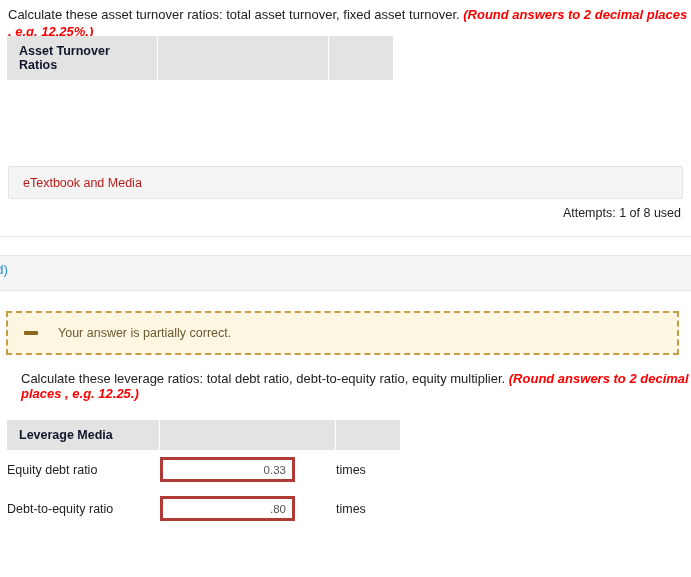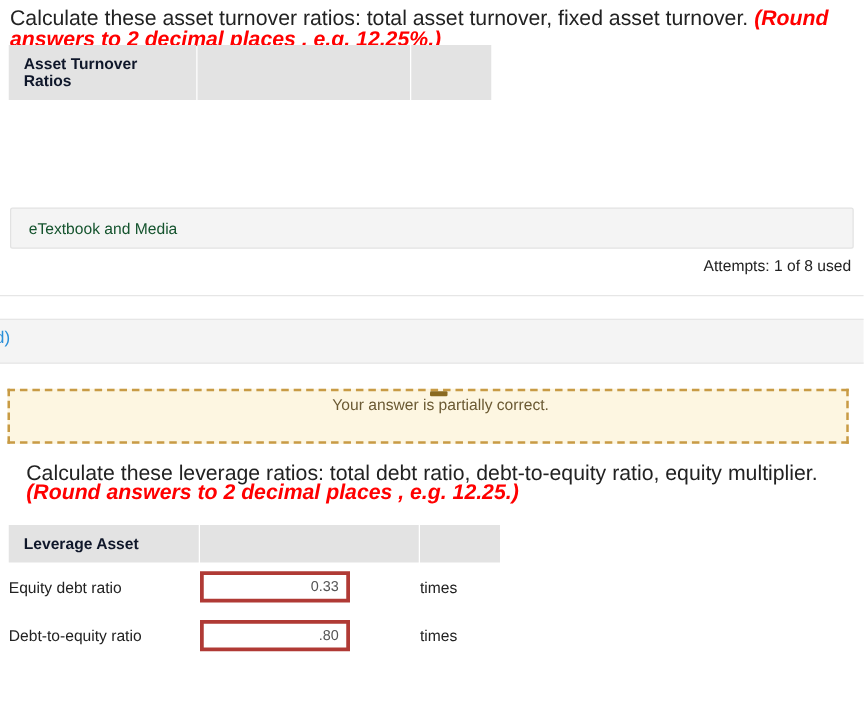--- a/index.html
+++ b/index.html
@@ -12,21 +12,21 @@
     background: #ffffff;
     font-family: "Liberation Sans", sans-serif;
     font-size: 12.5px;
     color: #333333;
     overflow: hidden;
     position: relative;
   }
 
   
   .question-text {
-    font-size: 17px;
+    font-size: 13px;
     line-height: 17px;
     color: #222222;
     padding: 0;
   }
   .hint-red {
     color: #ff0000;
     font-style: italic;
     font-weight: bold;
   }
 
@@ -76,21 +76,21 @@
     outline: none;
   }
   input.answer.correct {
     border: 2px solid #5f9159;
     background: #ececec;
     width: 133px;
   }
   input.answer.incorrect {
     border: 3px solid #b03a35;
     background: #ffffff;
-    width: 120px;
+    width: 135px;
     text-align: right;
   }
 
   
   #asset-section {
     position: absolute;
     left: 0;
     top: 0;
     width: 691px;
   }
@@ -119,21 +119,21 @@
     box-sizing: border-box;
     background: #f4f4f4;
     border: 1px solid #e2e2e2;
     border-radius: 2px;
     display: flex;
     align-items: center;
   }
   #etextbook-label {
     padding-left: 14px;
     font-size: 12.5px;
-    color: #14532d;
+    color: #b91c1c;
   }
   #attempts-line {
     position: absolute;
     right: 10px;
     top: 206px;
     font-size: 12.5px;
     color: #222222;
   }
 
   
@@ -169,21 +169,20 @@
     position: absolute;
     left: 6px;
     top: 311px;
     width: 673px;
     height: 44px;
     box-sizing: border-box;
     background: #fdf6e1;
     border: 2px dashed #c89b45;
     display: flex;
     align-items: center;
-    flex-direction: column;
   }
   #alert-icon {
     width: 14px;
     height: 4px;
     background: #8a6a21;
     margin-left: 16px;
     border-radius: 1px;
     flex: 0 0 auto;
   }
   #alert-text {
@@ -251,21 +250,21 @@
 
 <div id="leverage-question" class="question-text">
   <span>Calculate these leverage ratios: total debt ratio, debt-to-equity ratio, equity multiplier.</span>
   <span class="hint-red">(Round answers to 2 decimal places , e.g. 12.25.)</span>
 </div>
 
 <div id="leverage-table-wrap">
   <table id="leverage-table" class="ratio-table">
     <thead>
       <tr>
-        <th class="c1">Leverage Asset</th>
+        <th class="c1">Leverage Media</th>
         <th class="c2"></th>
         <th class="c3"></th>
       </tr>
     </thead>
     <tbody>
       <tr class="data-row">
         <td class="cell-label">Equity debt ratio</td>
         <td>
           <input class="answer incorrect" type="text" value="0.33" style="">
         </td>

